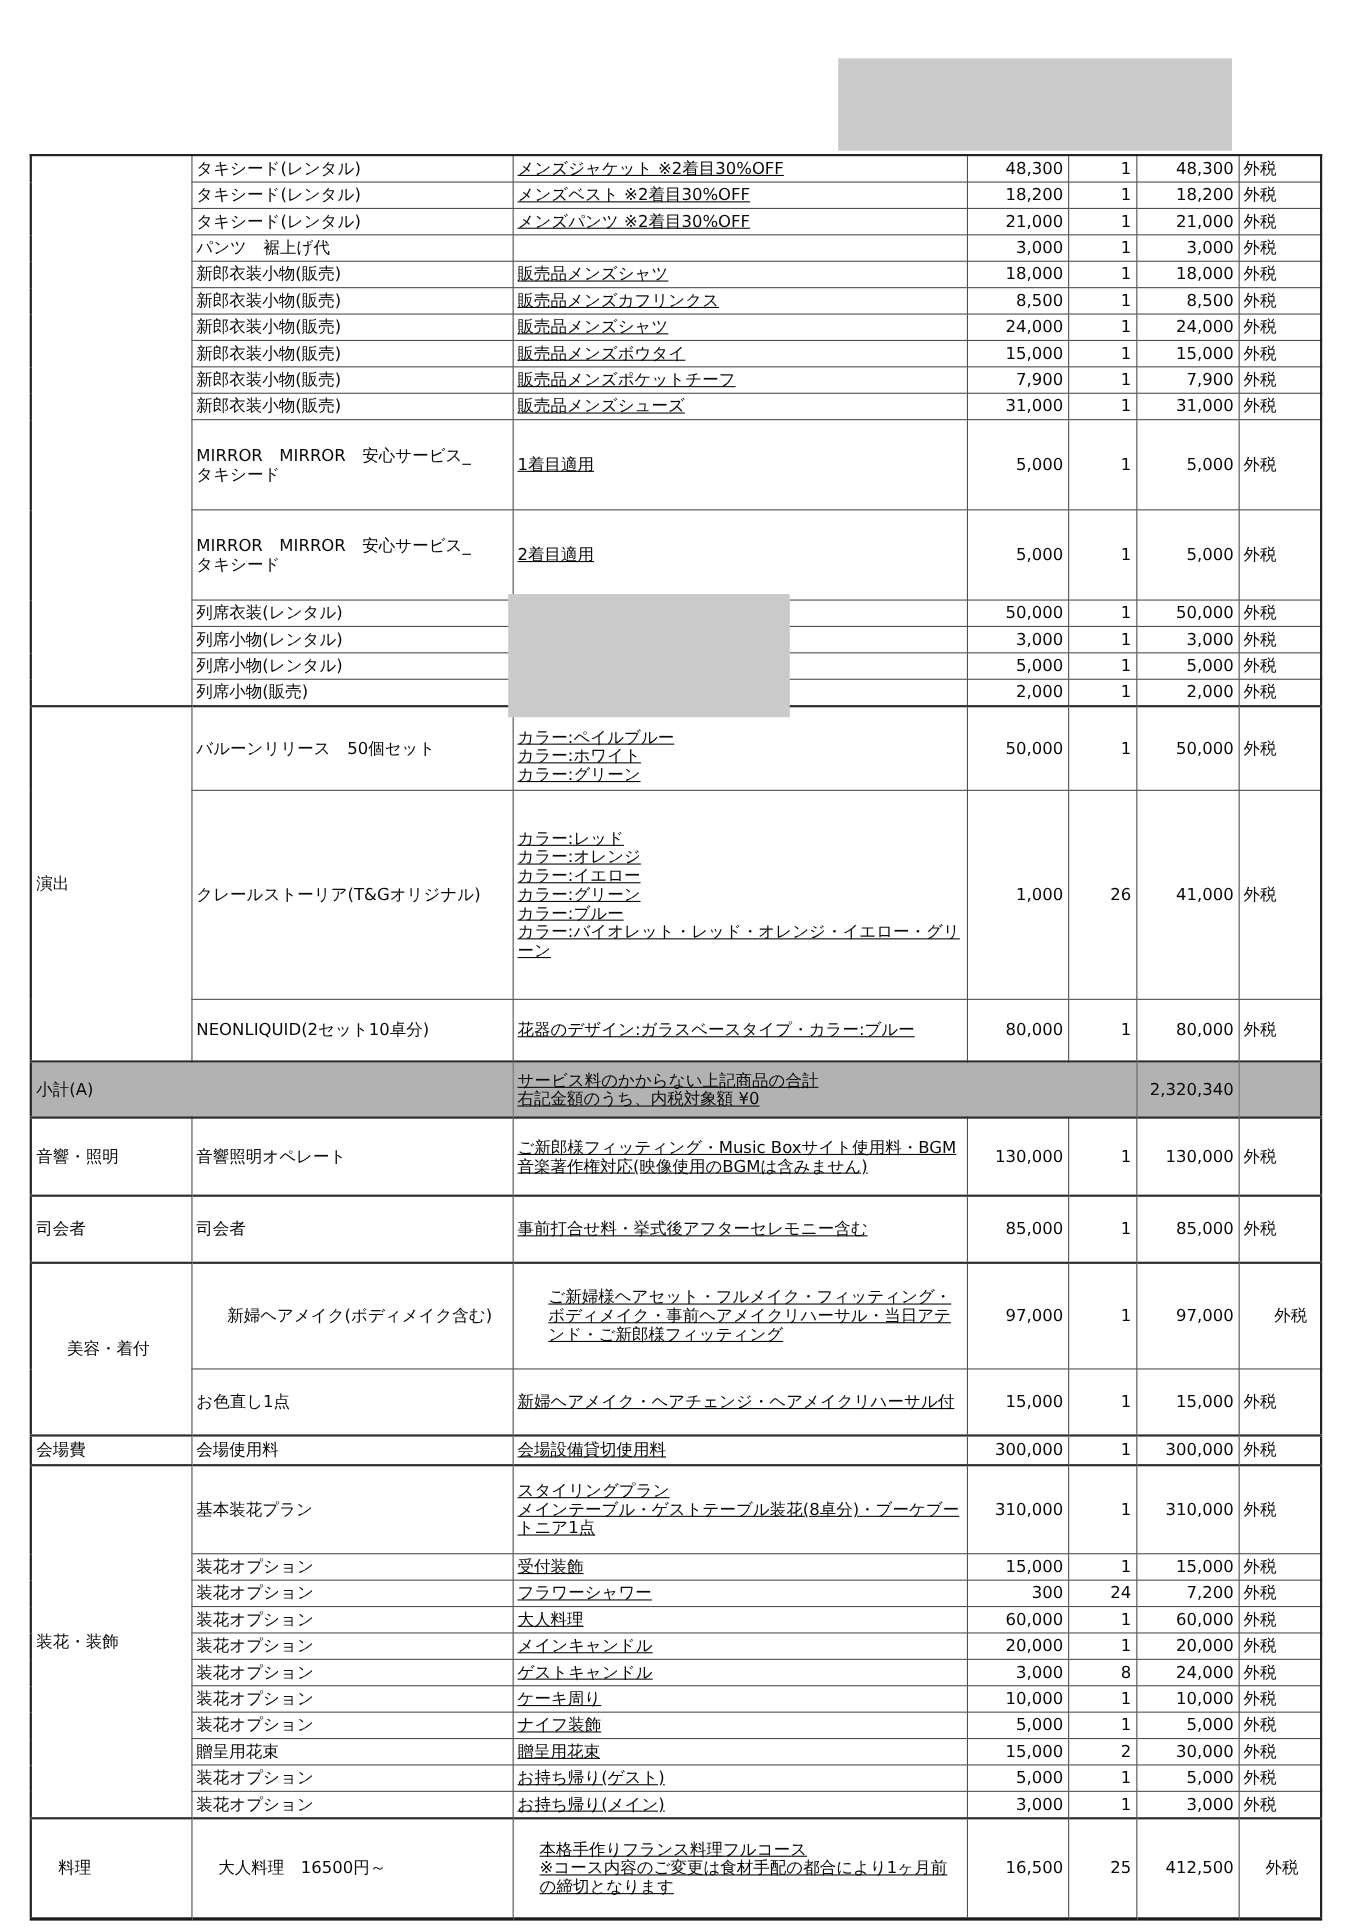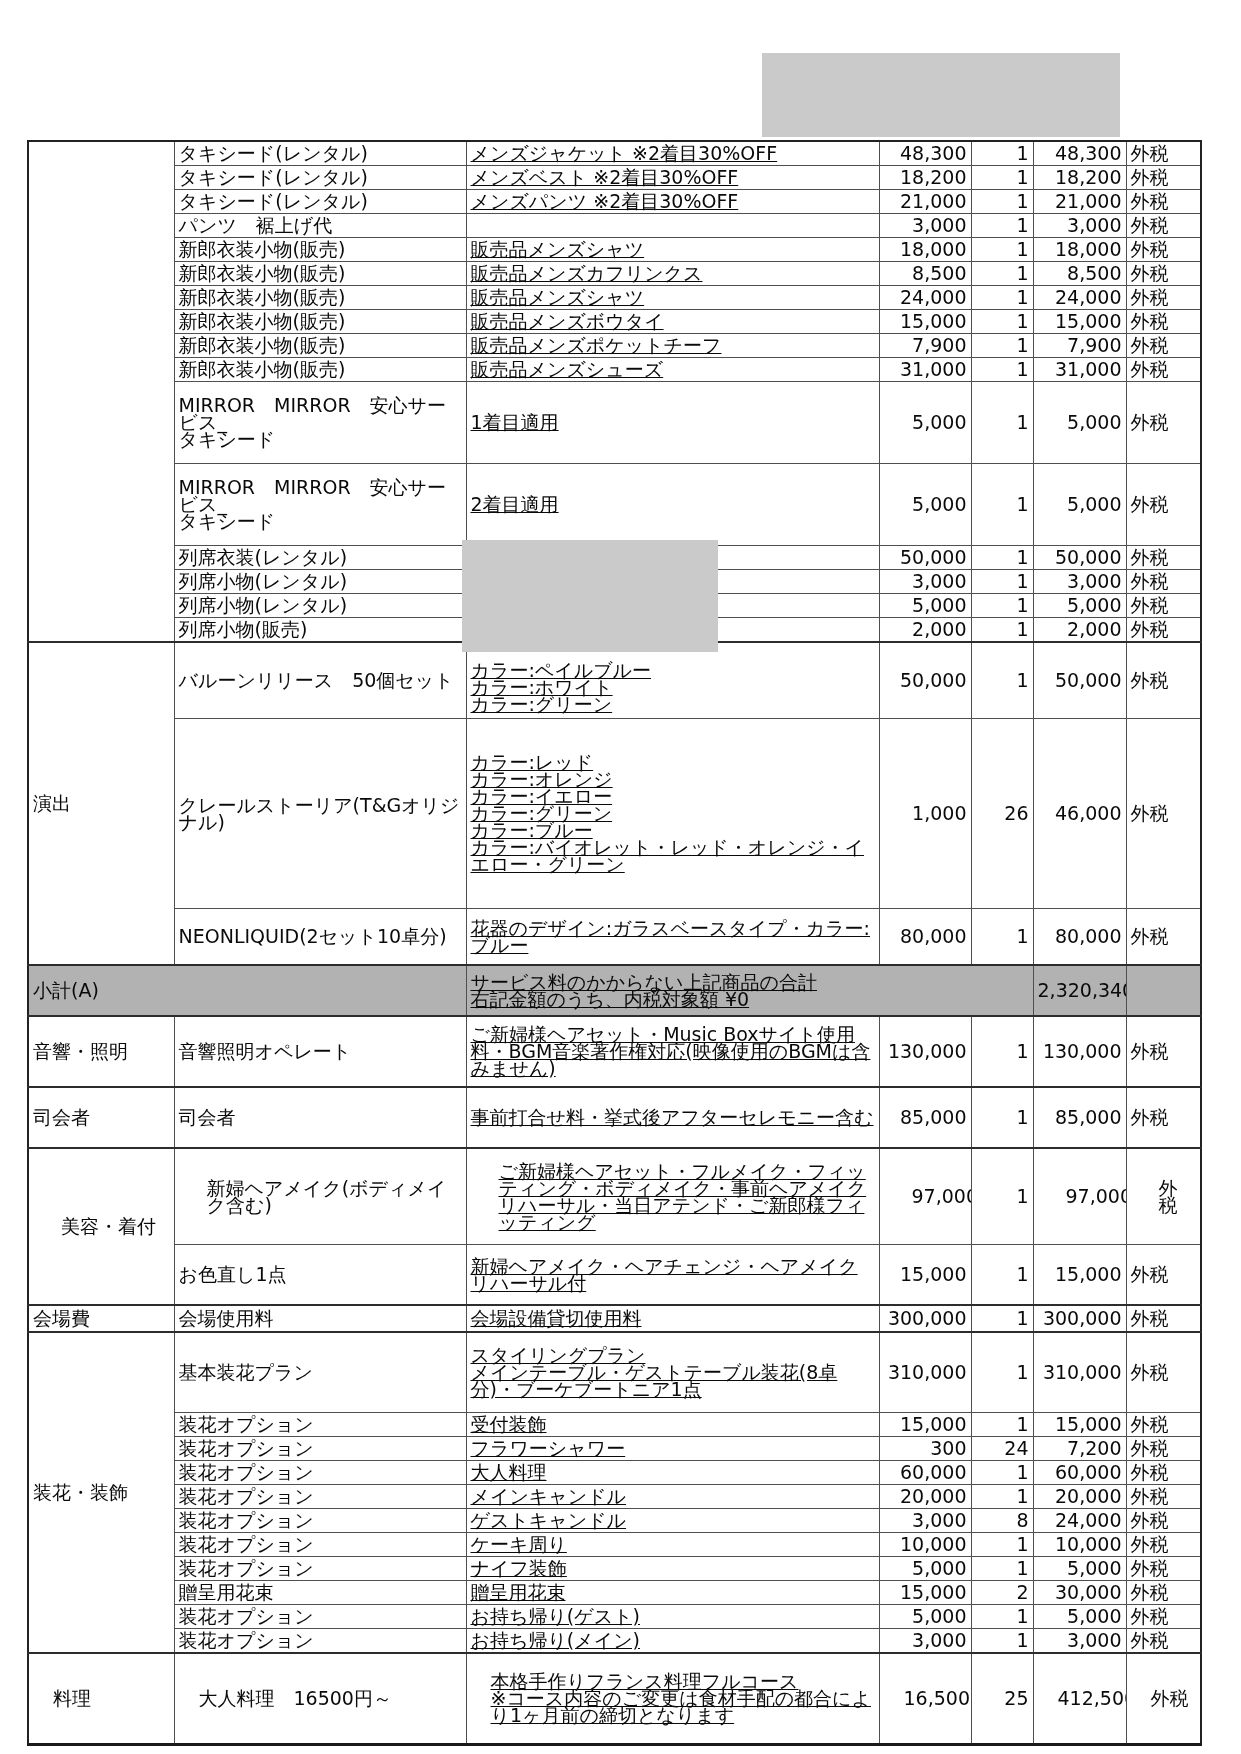--- a/index.html
+++ b/index.html
@@ -13,21 +13,21 @@
   }
   .redaction{position:absolute;background:#cacaca;}
   #redaction-top{left:762px;top:53px;width:358px;height:84px;}
   #redaction-mid{left:462px;top:540px;width:256px;height:112px;z-index:5;}
 
   table.cost{
     position:absolute;left:27px;top:140px;
     width:1173px;
     border-collapse:collapse;
     table-layout:fixed;
-    font-size:19px;
+    font-size:15px;
   }
   table.cost{border:2px solid #222;}
   table.cost td{
     border:1px solid #4f4f4f;
     padding:1px 4px;
     vertical-align:middle;
     overflow:hidden;
     line-height:17px;
   }
   
@@ -239,21 +239,21 @@
           <td class="desc-cell">
             <div>カラー:レッド</div>
             <div>カラー:オレンジ</div>
             <div>カラー:イエロー</div>
             <div>カラー:グリーン</div>
             <div>カラー:ブルー</div>
             <div>カラー:バイオレット・レッド・オレンジ・イエロー・グリーン</div>
           </td>
           <td class="num">1,000</td>
           <td class="num">26</td>
-          <td class="num">46,000</td>
+          <td class="num">41,000</td>
           <td class="tax">外税</td>
         </tr>
         <tr class="h56">
           <td class="item-cell">NEONLIQUID(2セット10卓分)</td>
           <td class="desc-cell">花器のデザイン:ガラスベースタイプ・カラー:ブルー</td>
           <td class="num">80,000</td>
           <td class="num">1</td>
           <td class="num">80,000</td>
           <td class="tax">外税</td>
         </tr>
@@ -262,21 +262,21 @@
           <td class="desc-cell" colspan="3">
             <div>サービス料のかからない上記商品の合計</div>
             <div>右記金額のうち、内税対象額 ¥0</div>
           </td>
           <td class="num">2,320,340</td>
           <td class="tax"></td>
         </tr>
         <tr class="h70 group-start">
           <td class="cat-cell" rowspan="1">音響・照明</td>
           <td class="item-cell">音響照明オペレート</td>
-          <td class="desc-cell">ご新婦様ヘアセット・Music Boxサイト使用料・BGM音楽著作権対応(映像使用のBGMは含みません)</td>
+          <td class="desc-cell">ご新郎様フィッティング・Music Boxサイト使用料・BGM音楽著作権対応(映像使用のBGMは含みません)</td>
           <td class="num">130,000</td>
           <td class="num">1</td>
           <td class="num">130,000</td>
           <td class="tax">外税</td>
         </tr>
         <tr class="h60 group-start">
           <td class="cat-cell" rowspan="1">司会者</td>
           <td class="item-cell">司会者</td>
           <td class="desc-cell">事前打合せ料・挙式後アフターセレモニー含む</td>
           <td class="num">85,000</td>

